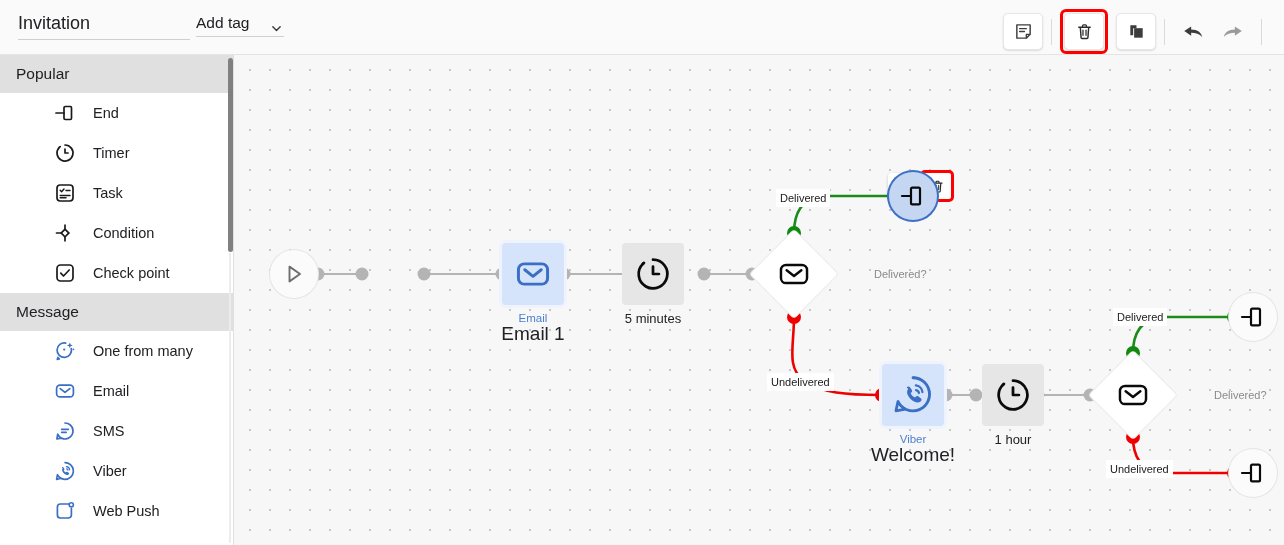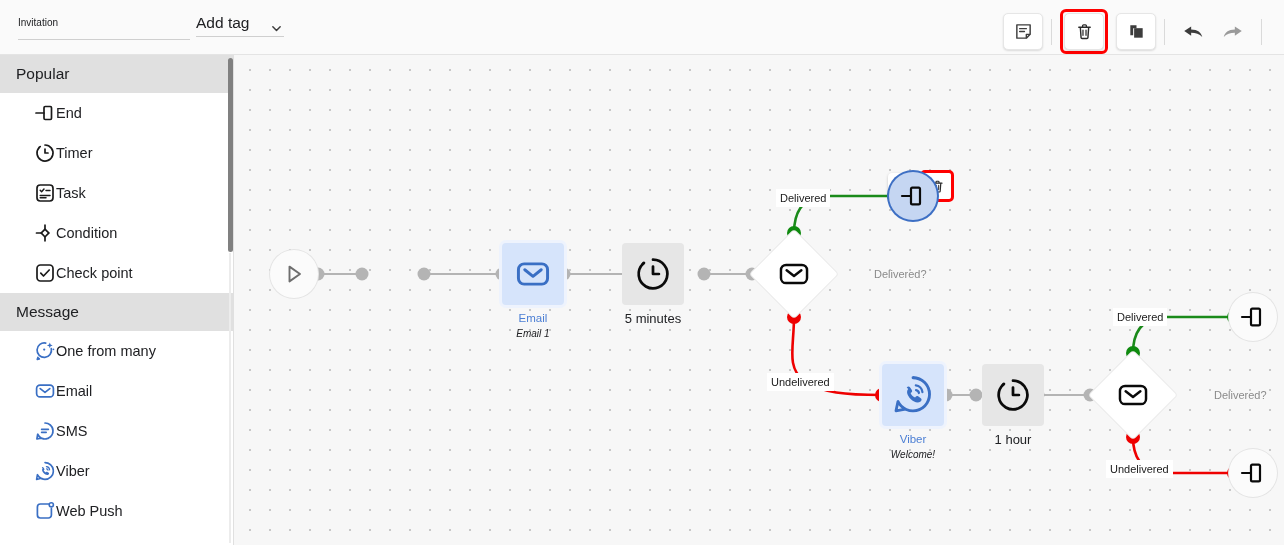--- a/index.html
+++ b/index.html
@@ -15,21 +15,21 @@
 
   
   .topbar {
     position: absolute; left: 0; top: 0; width: 1284px; height: 55px;
     background: #fafafa;
     border-bottom: 1px solid #e4e4e4;
     box-sizing: border-box;
   }
   .flow-name-wrap { position: absolute; left: 18px; top: 12px; width: 172px; }
   .flow-name {
-    font-size: 10px; color: #202124; line-height: 22px;
+    font-size: 18px; color: #202124; line-height: 22px;
     border: none; outline: none; background: transparent;
     width: 172px; padding: 0 0 5px 0;
     border-bottom: 1px solid #cfcfcf;
     font-family: "Liberation Sans", sans-serif;
   }
   .tag-wrap { position: absolute; left: 196px; top: 12px; width: 88px; }
   .tag-select {
     display: flex; align-items: flex-end; justify-content: space-between;
     border-bottom: 1px solid #cfcfcf; padding: 0 0 2px 0; cursor: pointer;
   }
@@ -65,21 +65,21 @@
     position: absolute; left: 0; top: 55px; width: 234px; height: 490px;
     background: #ffffff; border-right: 1px solid #e0e0e0;
     box-sizing: border-box; overflow: hidden;
   }
   .sec-head {
     height: 38px; background: #e0e0e0; display: flex; align-items: center;
     padding-left: 16px; font-size: 15.5px; color: #202124;
   }
   .pal-item {
     height: 40px; display: flex; align-items: center; padding-left: 34px;
-    cursor: pointer; gap: 0;
+    cursor: pointer; gap: 17px; margin-left: 20px;
   }
   .pal-ico { width: 22px; height: 22px; display: flex; align-items: center; justify-content: center; flex: none; }
   .pal-lbl { font-size: 14.5px; color: #202124; }
   .sb-scroll {
     position: absolute; left: 228px; top: 3px; width: 5px; height: 194px;
     background: #808080; border-radius: 3px; cursor: pointer;
   }
   .sb-track {
     position: absolute; left: 229px; top: 198px; width: 2px; height: 290px;
     background: #ececec;
@@ -119,21 +119,21 @@
   .dia-ico {
     position: absolute; left: 0; top: 0; width: 62px; height: 62px;
     display: flex; align-items: center; justify-content: center;
     pointer-events: none;
   }
   .cap {
     position: absolute; width: 180px; text-align: center; left: 50%;
     transform: translateX(-50%); white-space: nowrap;
   }
   .cap-sub { font-size: 11.5px; color: #4c7fd4; line-height: 15px; }
-  .cap-main { font-size: 10px; color: #202124; line-height: 16px; font-style: italic; }
+  .cap-main { font-size: 19px; color: #202124; line-height: 16px; }
   .cap-grey { font-size: 13px; color: #202124; line-height: 16px; }
 
   .edge-lbl {
     position: absolute; background: #ffffff; font-size: 11px; color: #1a1a1a;
     padding: 1px 4px; white-space: nowrap; line-height: 16px;
   }
   .cond-lbl {
     position: absolute; font-size: 11px; color: #8a8a8a; white-space: nowrap; margin-left: 36px;
   }
 

